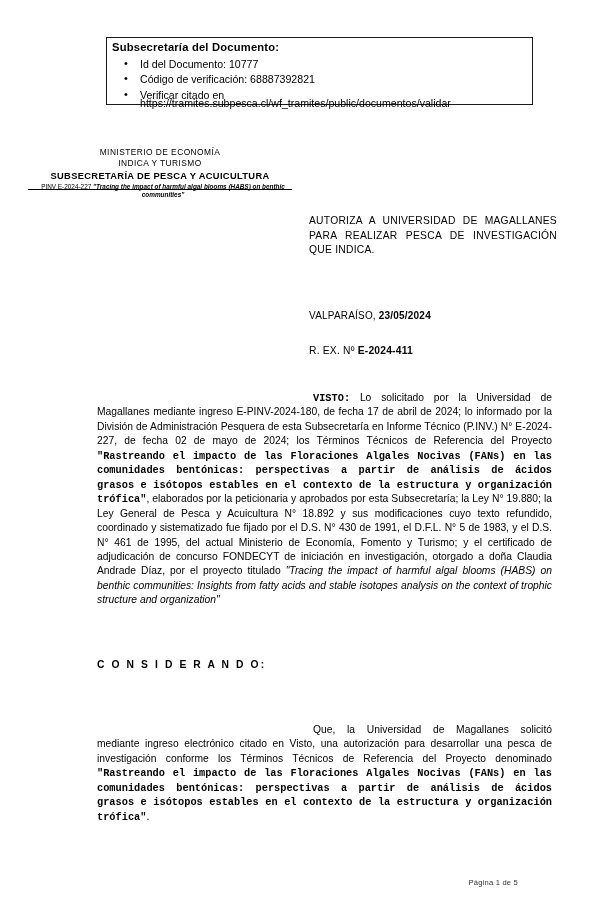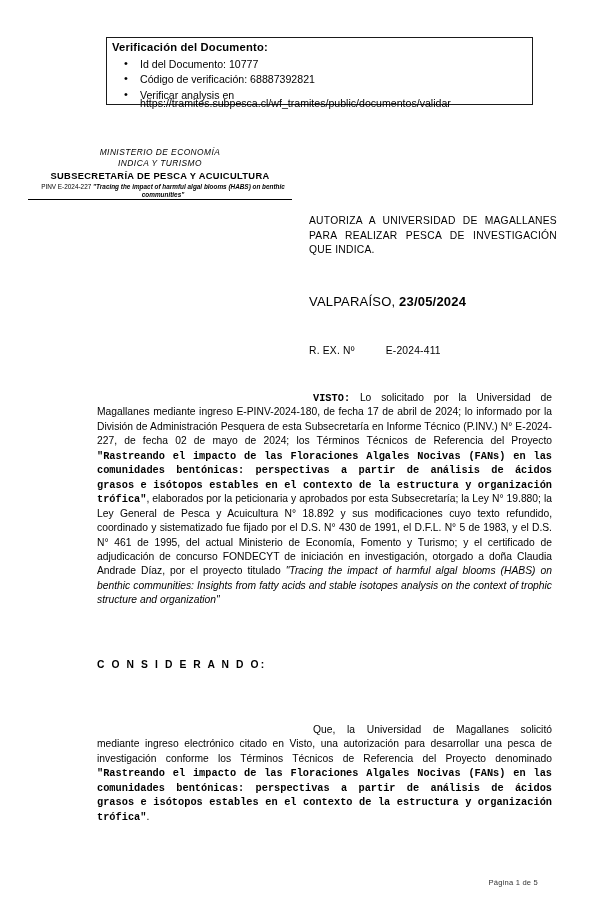--- a/index.html
+++ b/index.html
@@ -68,33 +68,32 @@
   
   .ministry {
     position: absolute;
     left: 28px;
     top: 147px;
     width: 264px;
     text-align: center;
     font-size: 8.4px;
     line-height: 11.2px;
     letter-spacing: 0.45px;
-    font-style: italic;
   }
   .subsec {
     position: absolute;
     left: 28px;
     top: 171px;
     width: 264px;
     text-align: center;
     font-size: 9.3px;
     font-weight: bold;
     letter-spacing: 0.35px;
     border-bottom: 1.2px solid #000;
-    padding-bottom: 18px;
+    padding-bottom: 8px;
   }
   .pinv {
     position: absolute;
     left: 28px;
     top: 183px;
     width: 270px;
     text-align: center;
     font-size: 6.4px;
     line-height: 8.2px;
   }
@@ -111,35 +110,35 @@
     width: 248px;
     font-size: 10.3px;
     line-height: 14.6px;
     text-align: justify;
     text-align-last: left;
     letter-spacing: 0.25px;
   }
   .place-date {
     position: absolute;
     left: 309px;
-    top: 294px;
-    font-size: 13px;
+    top: 310px;
+    font-size: 10px;
     letter-spacing: 0.2px;
     white-space: nowrap;
   }
   .place-date b { font-weight: bold; }
   .resol {
     position: absolute;
     left: 309px;
     top: 345px;
     font-size: 10.3px;
     letter-spacing: 0.2px;
     white-space: nowrap;
   }
-  .resol b { font-weight: normal; margin-left: 28px; }
+  .resol b { font-weight: bold; }
 
   
   .para {
     position: absolute;
     font-size: 10.3px;
     line-height: 14.45px;
     text-align: justify;
     color: #000;
   }
   .p-visto {
@@ -168,46 +167,46 @@
   .b { font-weight: bold; font-family: Liberation Mono, monospace; }
   .i { font-style: italic; }
 
   
   .footer {
     position: absolute;
     left: 0;
     top: 878px;
     width: 600px;
     text-align: right;
-    padding-right: 62px;
+    padding-right: 82px;
     box-sizing: border-box;
     font-size: 7.6px;
     color: #333;
     letter-spacing: 0.2px;
   }
 </style>
 </head>
 <body>
 
 <div class="verif-box"></div>
 
-<div class="verif-title">Verificación del Documento:</div>
+<div class="verif-title">Subsecretaría del Documento:</div>
 
 <div class="verif-list">
   <div class="verif-item">
     <span class="bullet">•</span>
     <span>Id del Documento: 10777</span>
   </div>
   <div class="verif-item">
     <span class="bullet">•</span>
     <span>Código de verificación: 68887392821</span>
   </div>
   <div class="verif-item">
     <span class="bullet">•</span>
-    <span>Verificar analysis en</span>
+    <span>Verificar citado en</span>
   </div>
 </div>
 
 <div class="verif-url-line">https://tramites.subpesca.cl/wf_tramites/public/documentos/validar</div>
 
 <div class="ministry">
   <div>MINISTERIO DE ECONOMÍA</div>
   <div>INDICA Y TURISMO</div>
 </div>
 <div class="subsec">SUBSECRETARÍA DE PESCA Y ACUICULTURA</div>

